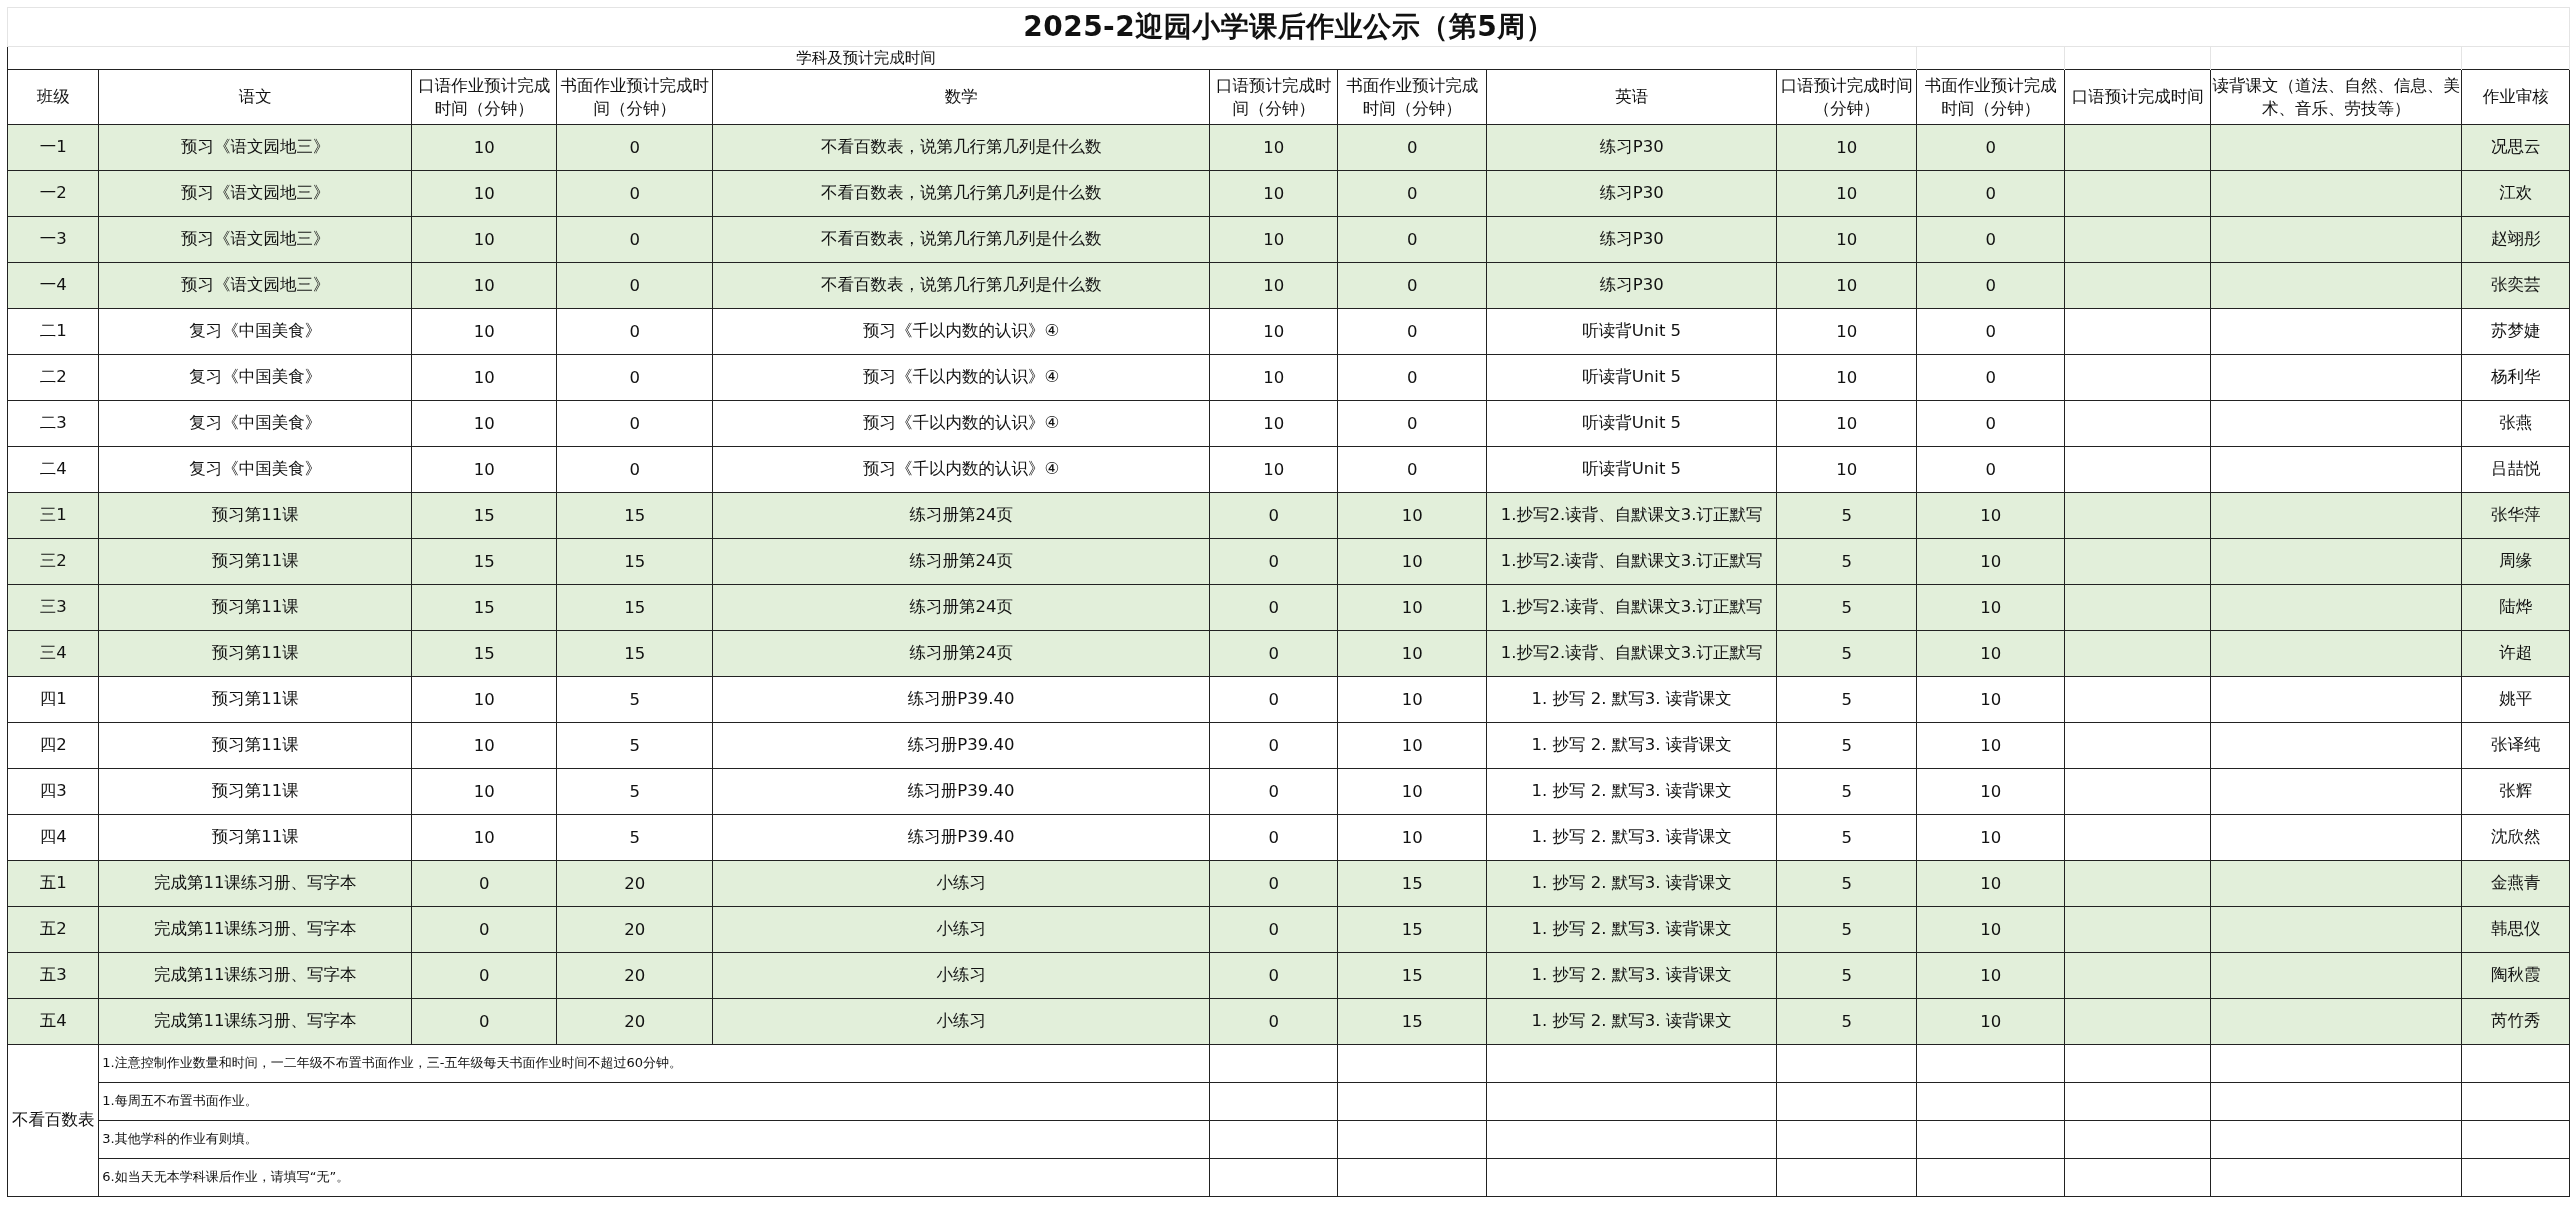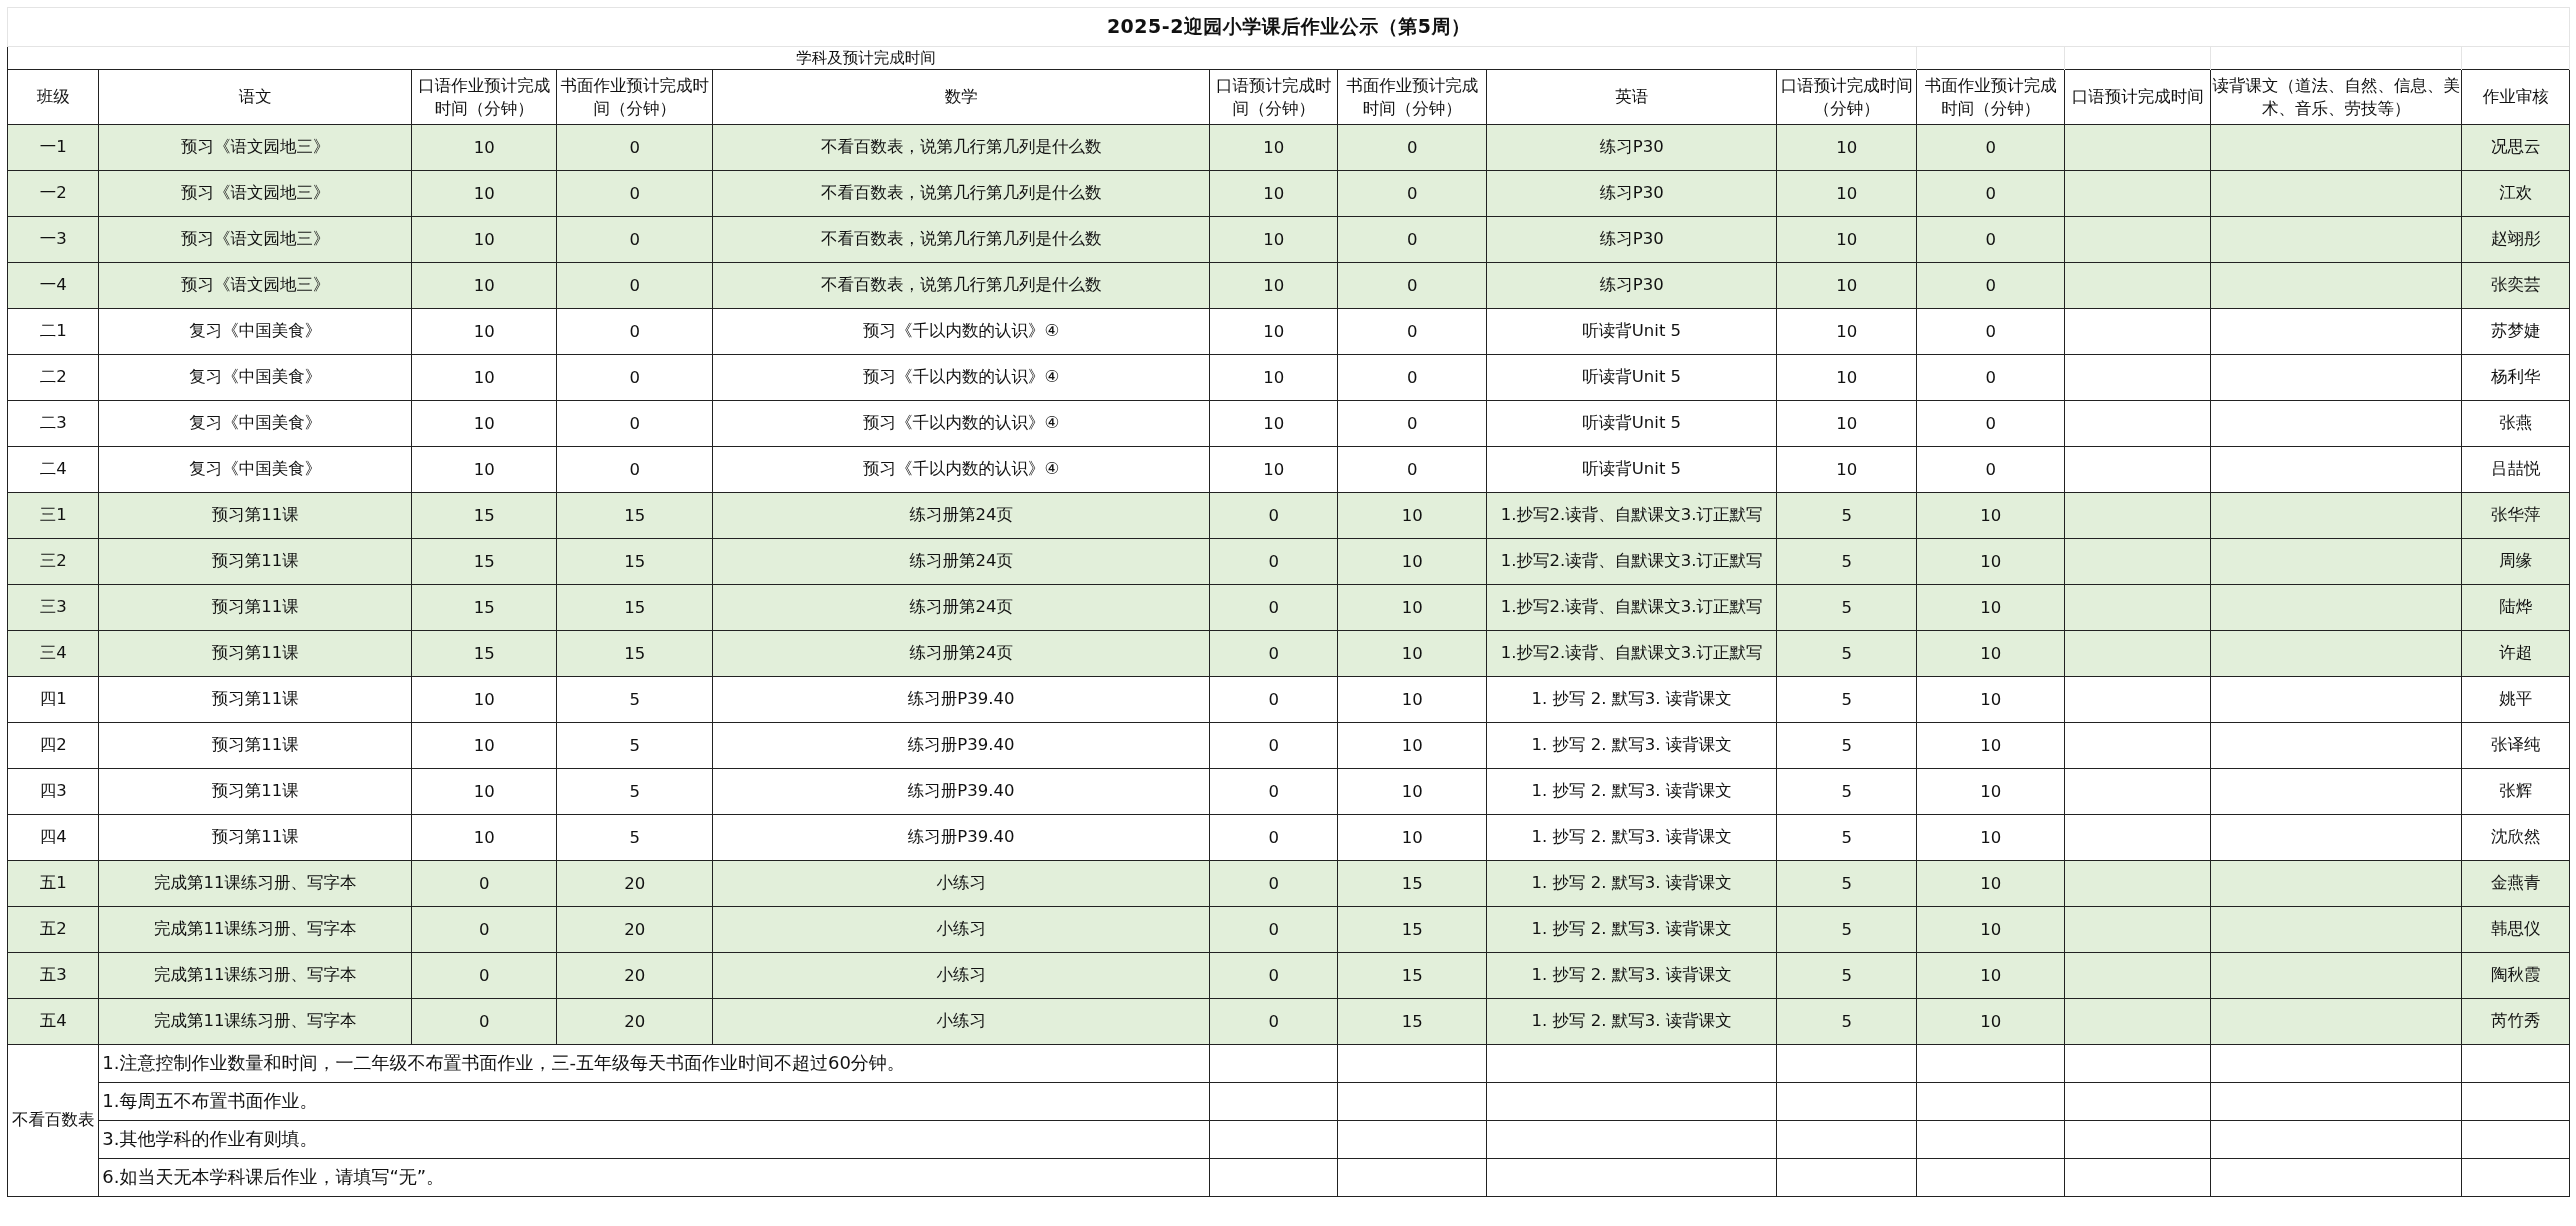--- a/index.html
+++ b/index.html
@@ -1,29 +1,29 @@
 <!DOCTYPE html>
 <html style="font-size:8.2px"><head>
 <meta charset="utf-8">
 <style>
   html, body { margin: 0; padding: 0; background: #ffffff; }
   body { width: 2576px; height: 1226px; position: relative; overflow: hidden;
          font-family: "DejaVu Sans", "Liberation Sans", sans-serif; color: #111; }
   .sheet { position: absolute; left: 7.2px; top: 7.2px; width: 2562px; }
   table { border-collapse: collapse; table-layout: fixed; width: 2562px; }
   td { padding: 0; text-align: center; vertical-align: middle; overflow: hidden; white-space: nowrap; }
-  .title-row td { height: 38px; border: 1px solid #e4e4e4; font-size: 19px; font-weight: bold; letter-spacing: 0.5px; }
+  .title-row td { height: 38px; border: 1px solid #e4e4e4; font-size: 28px; font-weight: bold; letter-spacing: 0.5px; }
   .sub-row td { height: 21.6px; border-left: 1px solid #e4e4e4; border-right: 1px solid #e4e4e4; border-bottom: 0; font-size: 15.5px; }
   .sub-row td.sub-label { text-align: left; padding-left: 788px; vertical-align: bottom; border-left: 1.5px solid #222; margin-top: 16px; }
   .sub-row td.dark-left { border-left: 1.5px solid #222; }
   .head-row td { height: 54px; border: 1.5px solid #222; font-size: 16.5px; white-space: normal; line-height: 23px; background: #fff; }
   .data-row td { height: 45px; border: 1.5px solid #222; font-size: 16.5px; }
   .data-row.green td { background: #e2efda; }
   .data-row.white td { background: #ffffff; }
-  .note-row td { height: 37px; border: 1.5px solid #222; font-size: 18px; background: #fff; }
+  .note-row td { height: 37px; border: 1.5px solid #222; font-size: 13px; background: #fff; }
   .note-row td.note-text { text-align: left; padding-left: 3.1px; }
   .note-row td.note-label { font-size: 16.5px; }
 </style>
 </head>
 <body>
 
 <div class="sheet">
 <table>
   <colgroup>
     <col style="width:91px">

